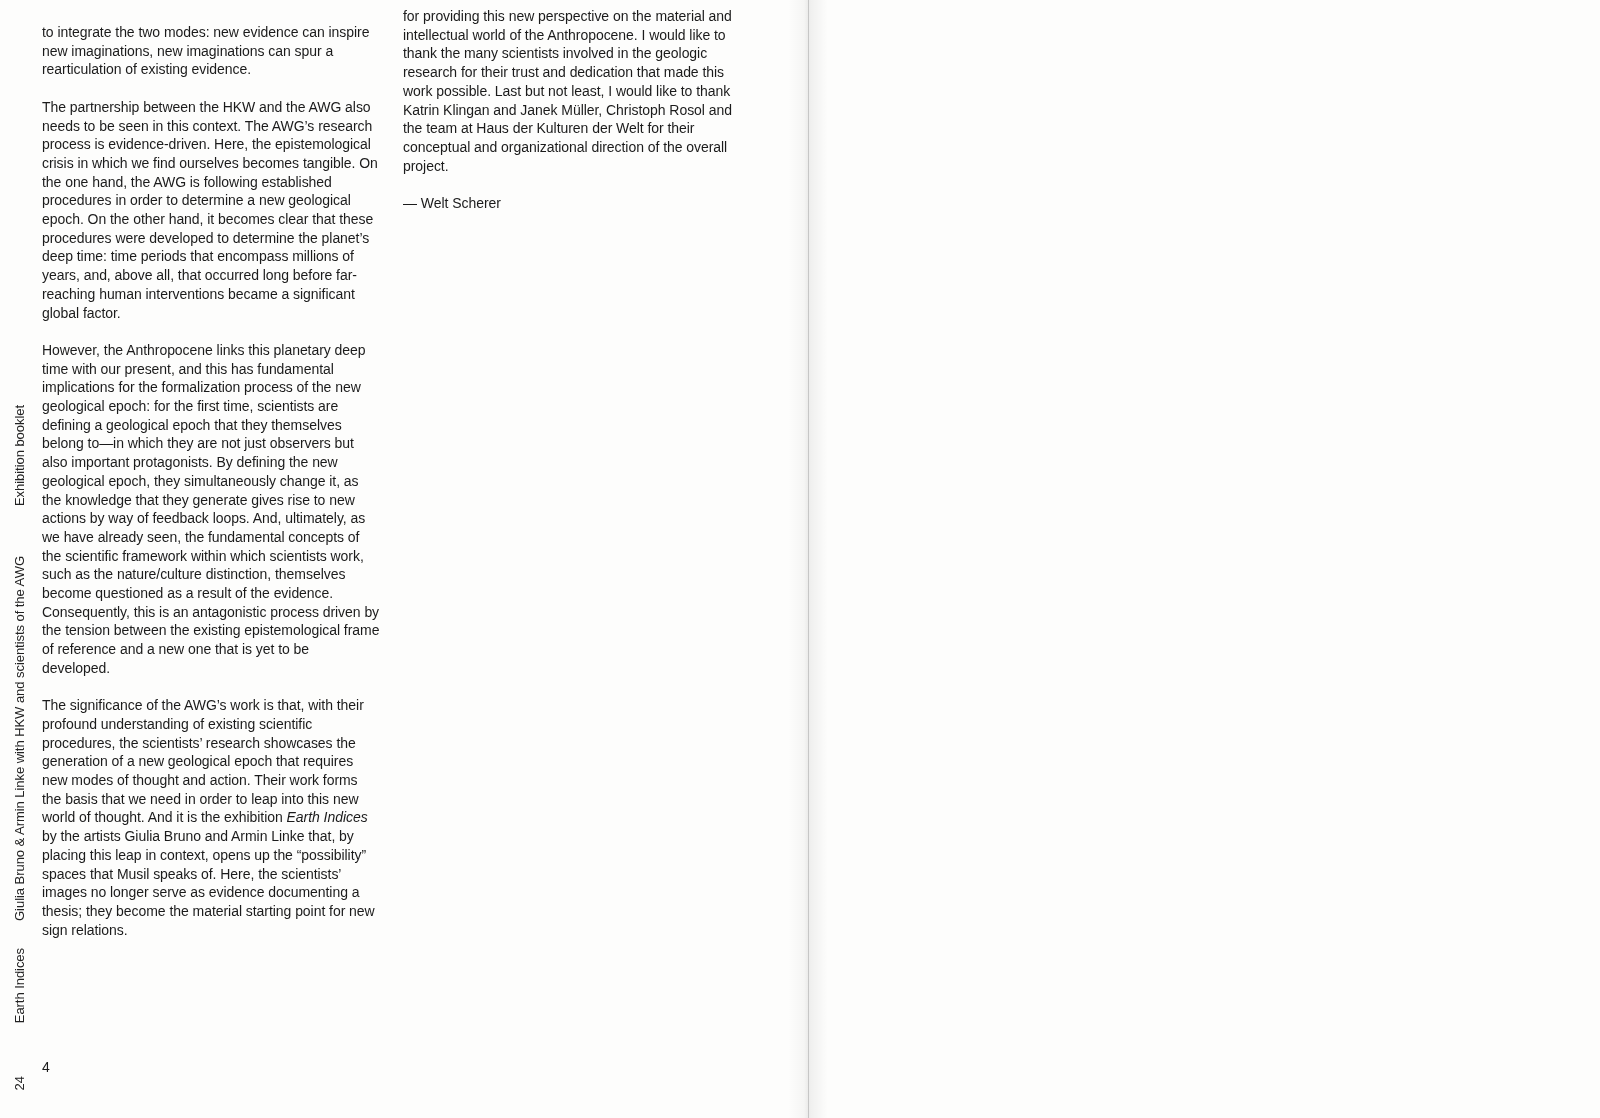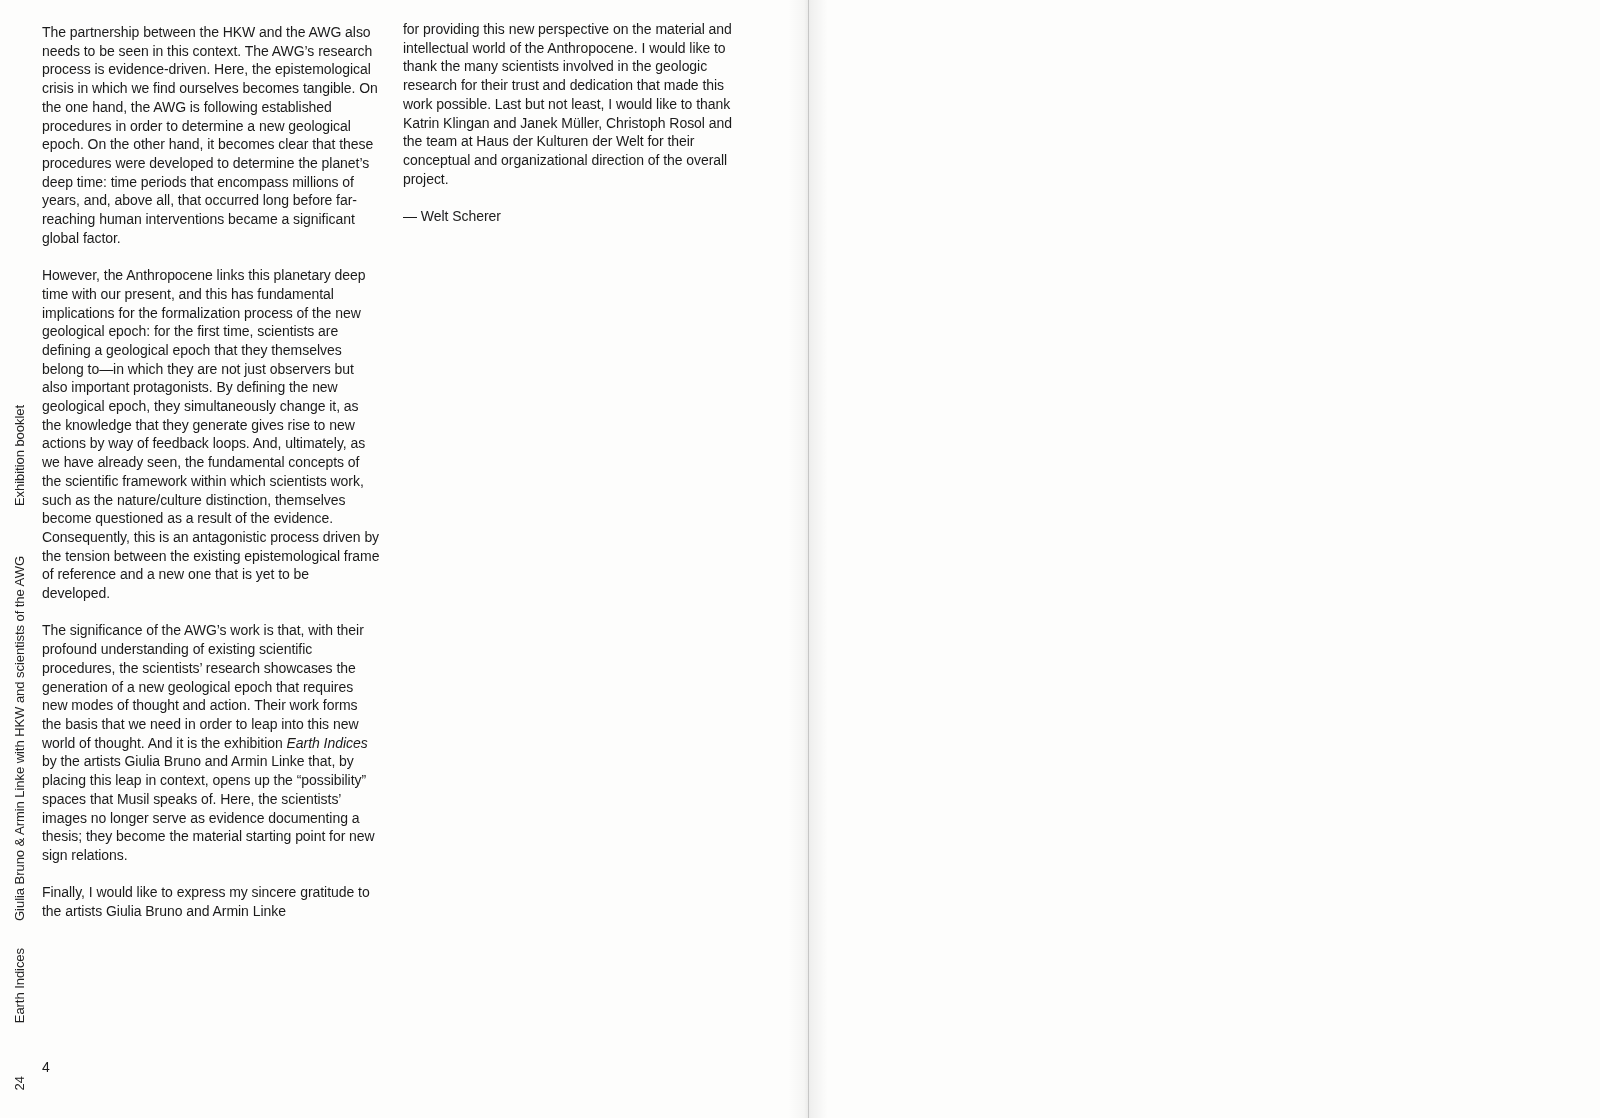--- a/index.html
+++ b/index.html
@@ -58,26 +58,26 @@
 </head>
 <body>
 
 <div class="page page-left">
   <div class="vlabel" style="top:405px">Exhibition booklet</div>
   <div class="vlabel" style="top:556px">Giulia Bruno &amp; Armin Linke with HKW and scientists of the AWG</div>
   <div class="vlabel" style="top:948px">Earth Indices</div>
   <div class="vlabel" style="top:1076px">24</div>
 
   <div class="col" style="left:42px; top:23px; width:338px">
+      <p><span>to integrate the two modes: new evidence can inspire new imaginations, new imaginations can spur a rearticulation of existing evidence.</span></p>
       <p><span>The partnership between the HKW and the AWG also needs to be seen in this context. The AWG’s research process is evidence-driven. Here, the epistemological crisis in which we find ourselves becomes tangible. On the one hand, the AWG is following established procedures in order to determine a new geological epoch. On the other hand, it becomes clear that these procedures were developed to determine the planet’s deep time: time periods that encompass millions of years, and, above all, that occurred long before far-reaching human interventions became a significant global factor.</span></p>
       <p><span>However, the Anthropocene links this planetary deep time with our present, and this has fundamental implications for the formalization process of the new geological epoch: for the first time, scientists are defining a geological epoch that they themselves belong to—in which they are not just observers but also important protagonists. By defining the new geological epoch, they simultaneously change it, as the knowledge that they generate gives rise to new actions by way of feedback loops. And, ultimately, as we have already seen, the fundamental concepts of the scientific framework within which scientists work, such as the nature/culture distinction, themselves become questioned as a result of the evidence. Consequently, this is an antagonistic process driven by the tension between the existing epistemological frame of reference and a new one that is yet to be developed.</span></p>
       <p><span>The significance of the AWG’s work is that, with their profound understanding of existing scientific procedures, the scientists’ research showcases the generation of a new geological epoch that requires new modes of thought and action. Their work forms the basis that we need in order to leap into this new world of thought. And it is the exhibition </span><i>Earth Indices</i><span> by the artists Giulia Bruno and Armin Linke that, by placing this leap in context, opens up the “possibility” spaces that Musil speaks of. Here, the scientists’ images no longer serve as evidence documenting a thesis; they become the material starting point for new sign relations.</span></p>
-      <p><span>Finally, I would like to express my sincere gratitude to the artists Giulia Bruno and Armin Linke</span></p>
     </div>
-  <div class="col" style="left:403px; top:20px; width:338px">
+  <div class="col" style="left:403px; top:7px; width:338px">
       <p><span>for providing this new perspective on the material and intellectual world of the Anthropocene. I would like to thank the many scientists involved in the geologic research for their trust and dedication that made this work possible. Last but not least, I would like to thank Katrin Klingan and Janek Müller, Christoph Rosol and the team at Haus der Kulturen der Welt for their conceptual and organizational direction of the overall project.</span></p>
       <p><span>— Welt Scherer</span></p>
     </div>
 
   <div class="pagenum" style="left:42px; top:1058px">4</div>
 </div>
 
 <div class="spine"></div>
 <div class="spine-line"></div>
 

